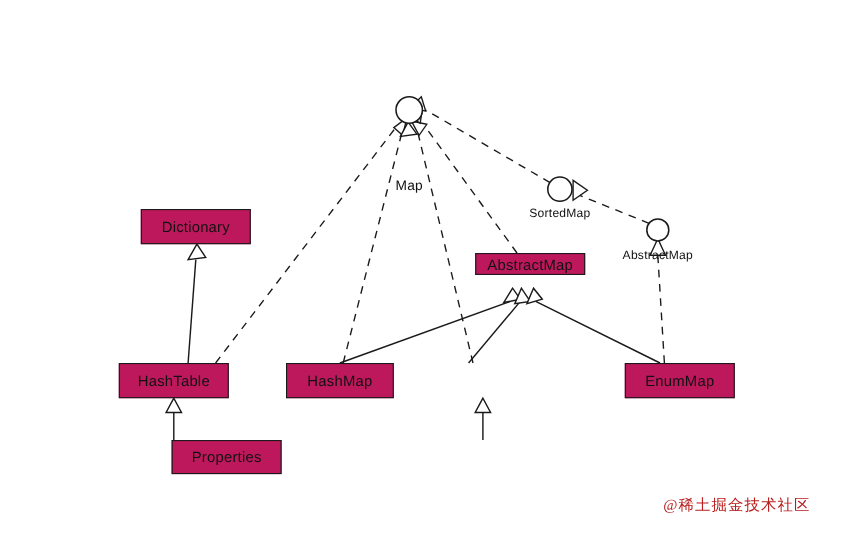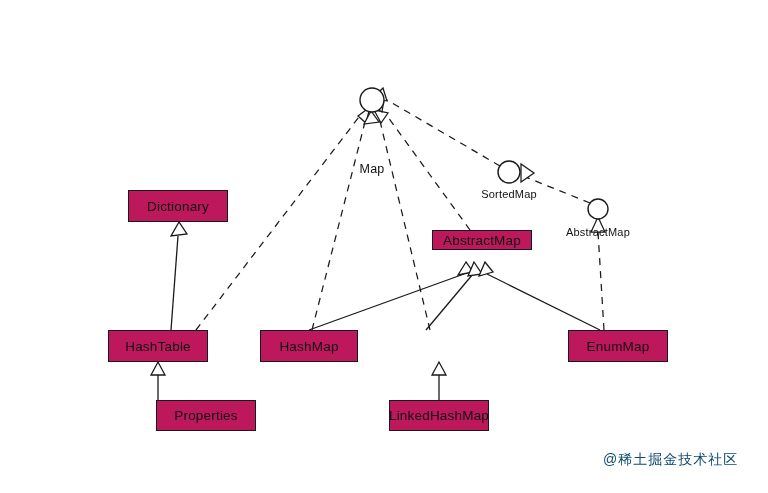--- a/index.html
+++ b/index.html
@@ -44,24 +44,24 @@
     white-space: nowrap;
     text-align: center;
     letter-spacing: 0.2px;
   }
   .iface-label.small {
     font-size: 12.5px;
   }
   .watermark {
     position: absolute;
     font-size: 14px;
-    color: #0c4a6e;
+    color: #b91c1c;
     white-space: nowrap;
     letter-spacing: 1px;
-    font-family: Liberation Sans, sans-serif;
+    font-family: Liberation Serif, serif;
   }
 </style>
 </head>
 <body>
 
 <div id="diagram-canvas">
 
   <svg id="diagram-svg" viewBox="0 0 768 493">
 
     <g stroke="#1a1a1a" stroke-width="1.3" fill="none">
@@ -143,23 +143,20 @@
 
   <div class="node-box" style="left:260px; top:330px; width:98px; height:32px;">
     <span>HashMap</span>
   </div>
 
   <div class="node-box" style="left:432px; top:230px; width:100px; height:20px;">
     <span>AbstractMap</span>
   </div>
 
 
-  <div class="node-box" style="left:389px; top:400px; width:100px; height:31px;">
-    <span>LinkedHashMap</span>
-  </div>
 
   <div class="node-box" style="left:568px; top:330px; width:100px; height:32px;">
     <span>EnumMap</span>
   </div>
 
   <div class="iface-label small" style="left:352px; top:114px; width:40px;margin-top:48px;">Map</div>
 
   <div class="iface-label" style="left:449px; top:188px; width:120px;">SortedMap</div>
 
   <div class="iface-label" style="left:528px; top:226px; width:140px;">AbstractMap</div>

